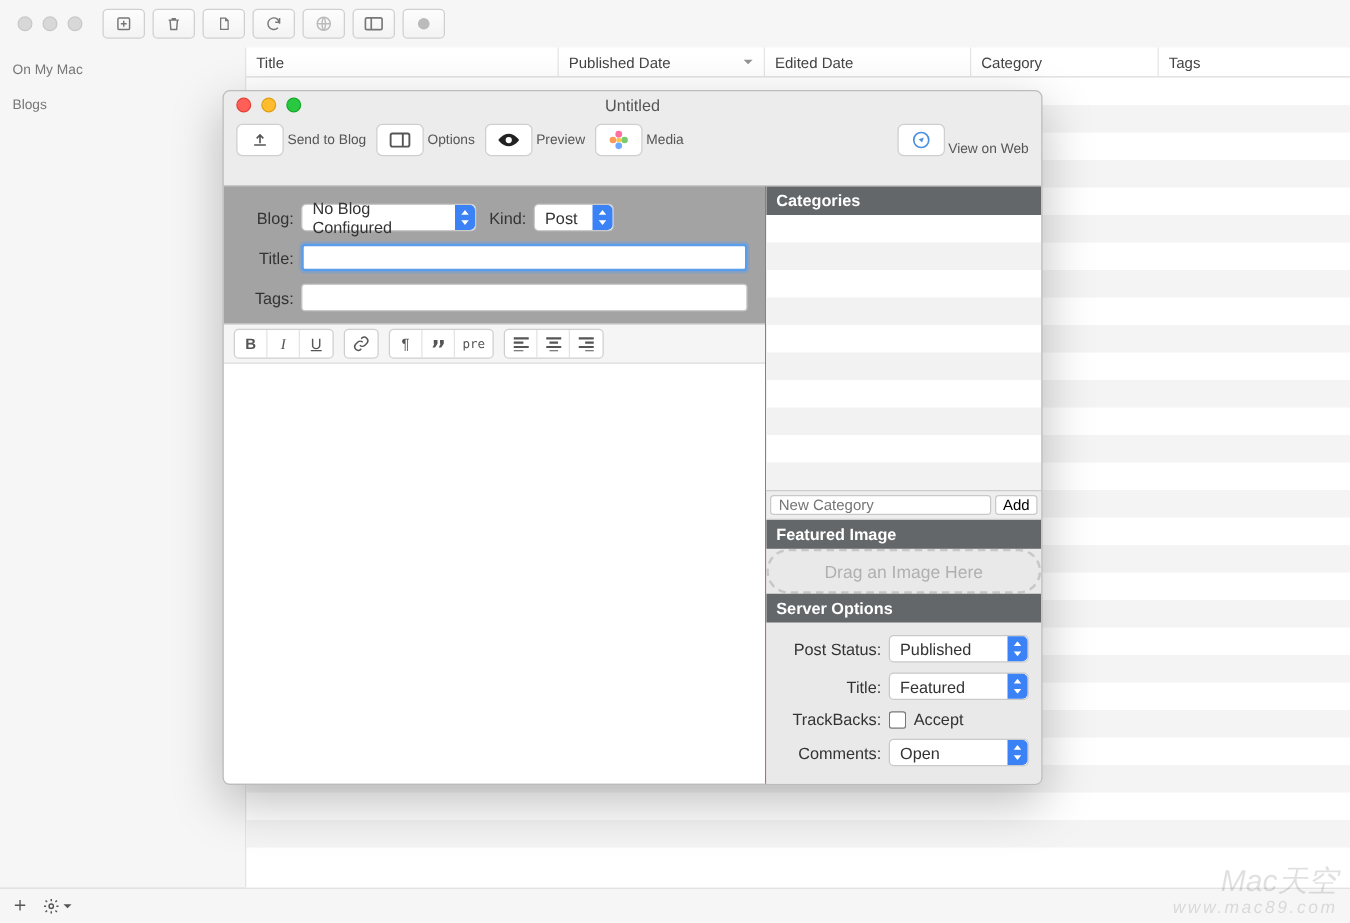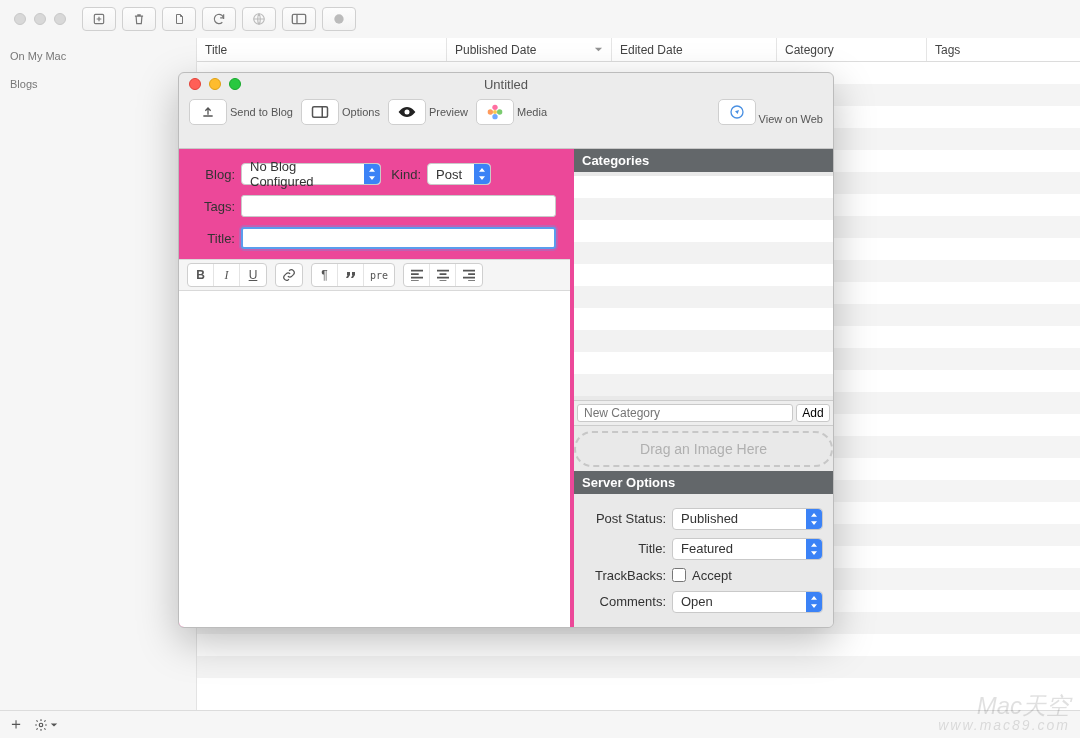--- a/index.html
+++ b/index.html
@@ -40,21 +40,21 @@
 .dot.red { background: #ff5f57; border: 1px solid #e24238; }
 .dot.yellow { background: #febc2e; border: 1px solid #dfa013; }
 .dot.green { background: #28c840; border: 1px solid #17a82b; }
 
 .ew-toolbar { height: 54px; display: flex; align-items: flex-start; padding: 4px 10px 0; gap: 8px; border-bottom: 1px solid #c8c8c8; }
 .ew-tool { display: flex; flex-direction: row; align-items: center; gap: 3px; font-size: 11px; color: #555; }
 .ew-tool .btn { height: 26px; min-width: 38px; padding: 0 8px; border: 1px solid #cfcfcf; border-radius: 5px; background: #fff; display: flex; align-items: center; justify-content: center; }
 .ew-tool.last { margin-left: auto; align-items: flex-end; }
 
 .ew-body { flex: 1; display: flex; min-height: 0; }
-.ew-left { width: 395px; display: flex; flex-direction: column; border-right: 4px solid #ec4899; background: #ec4899; }
+.ew-left { width: 434px; display: flex; flex-direction: column; border-right: 1px solid #ec4899; background: #a3a3a3; }
 .form-rows { padding: 14px 14px 10px; display: flex; flex-direction: column; gap: 10px; }
 .frow { display: flex; align-items: center; gap: 6px; }
 .frow label { width: 42px; text-align: right; font-size: 13px; color: #333; }
 .mac-select { height: 22px; border: 1px solid #c9c9c9; border-radius: 4px; background: #fff; display: inline-flex; align-items: center; padding: 0 18px 0 8px; font-size: 13px; position: relative; }
 .mac-select .chev { position: absolute; right: 0; top: 0; bottom: 0; width: 16px; background: #3b82f6; border-radius: 0 4px 4px 0; display: flex; align-items: center; justify-content: center; }
 .mac-input { height: 22px; border: 1px solid #c9c9c9; border-radius: 3px; background: #fff; flex: 1; font-size: 13px; padding: 0 6px; outline: none; }
 .mac-input.focus { border: 2px solid #5a9ded; box-shadow: 0 0 0 2px rgba(90,157,237,.3); }
 
 .format-bar { height: 32px; background: #f5f5f5; border-top: 1px solid #d9d9d9; border-bottom: 1px solid #d9d9d9; display: flex; align-items: center; padding: 0 8px; gap: 8px; }
 .fgrp { display: flex; border: 1px solid #cfcfcf; border-radius: 4px; background: #fff; overflow: hidden; }
@@ -287,26 +287,26 @@
           <div class="mac-select" style="width:64px">
             <span>Post</span>
             <span class="chev">
                 <svg width="8" height="12" viewBox="0 0 10 16" fill="#fff">
                   <path d="M5 0l4 5H1zM5 16l4-5H1z"></path>
                 </svg>
               </span>
           </div>
         </div>
         <div class="frow">
+          <label>Title:</label>
+          <input class="mac-input focus" value="" style="">
+        </div>
+        <div class="frow">
           <label>Tags:</label>
           <input class="mac-input" value="" style="">
-        </div>
-        <div class="frow">
-          <label>Title:</label>
-          <input class="mac-input focus" value="" style="">
         </div>
       </div>
 
       <div class="format-bar">
         <div class="fgrp">
           <div class="fbtn b">B</div>
           <div class="fbtn i">I</div>
           <div class="fbtn u">U</div>
         </div>
         <div class="fgrp">
@@ -357,20 +357,21 @@
         <div class="r"></div>
           <div class="r"></div>
           <div class="r"></div>
           <div class="r"></div>
           <div class="r"></div>
       </div>
       <div class="cat-add">
         <input placeholder="New Category" style="">
         <button>Add</button>
       </div>
+      <div class="sec-head">Featured Image</div>
       <div class="fi-area">
         <div class="fi-drop">Drag an Image Here</div>
       </div>
       <div class="sec-head">Server Options</div>
       <div class="svr-opts">
         <div class="svr-row">
           <label>Post Status:</label>
           <div class="mac-select">
               <span>Published</span>
               <span class="chev">

